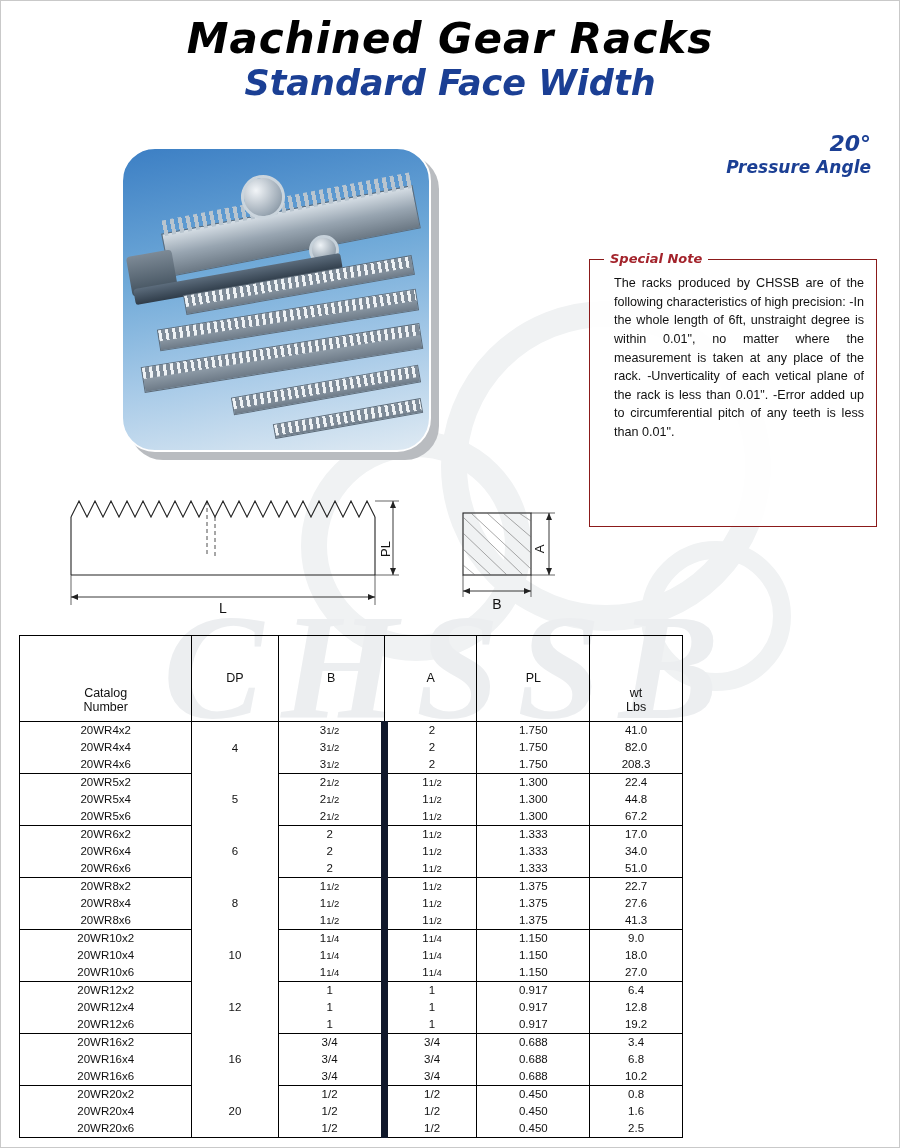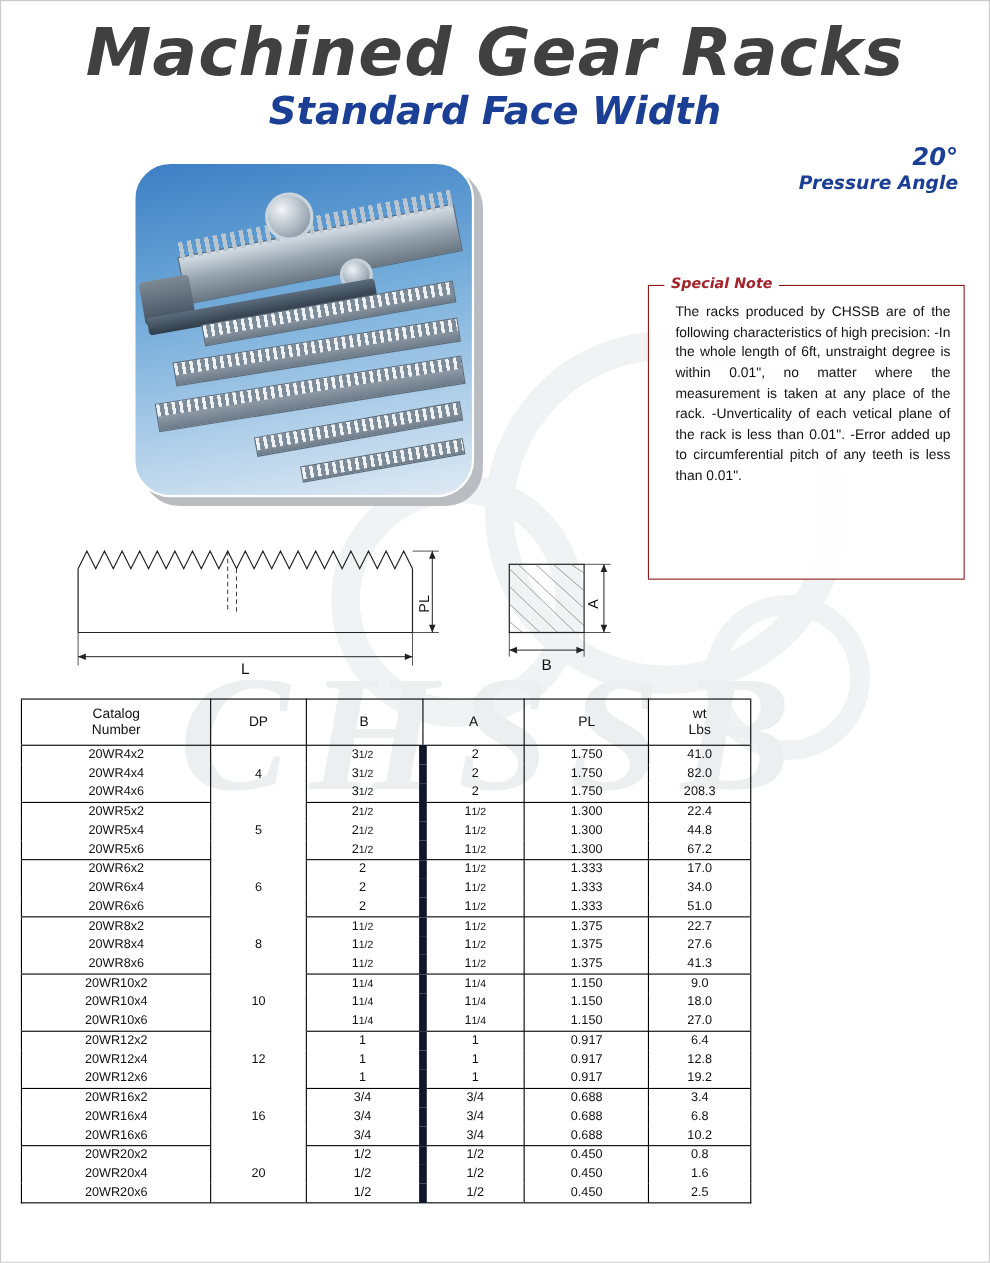--- a/index.html
+++ b/index.html
@@ -45,21 +45,21 @@
   }
   .wm-g1 { width: 330px; height: 330px; left: 440px; top: 20px; }
   .wm-g2 { width: 230px; height: 230px; left: 300px; top: 150px; }
   .wm-g3 { width: 150px; height: 150px; left: 640px; top: 260px; border-width:18px; }
 
   
   .header { position: relative; z-index: 2; text-align: center; padding-top: 16px; }
   .title1 {
     font-family: "DejaVu Sans", sans-serif;
     font-weight: bold; font-style: italic;
-    font-size: 60px; color: #404040;
+    font-size: 42px; color: #000000;
     letter-spacing: 1px;
     line-height: 1.05;
   }
   .title2 {
     font-family: "DejaVu Sans", sans-serif;
     font-weight: bold; font-style: italic;
     font-size: 35px; color: #1b3f94;
     margin-top: 4px;
     line-height: 1.05;
   }
@@ -175,21 +175,21 @@
   .tbl-outer { border-left: 1px solid #000; border-right: 1px solid #000; border-bottom:1px solid #000;}
   tbody td { padding: 2.5px 2px; }
   tbody td.catalog { width: 26%; border-right: 1px solid #000; margin-top: 28px; }
   tbody td.dp { width: 13%; border-right: 1px solid #000; }
   tbody td.b  { width: 16%; border-right: 7px solid #0f172a; }
   tbody td.a  { width: 14%; border-right: 1px solid #000; }
   tbody td.pl { width: 17%; border-right: 1px solid #000; }
   tbody td.wt { width: 14%; }
   tbody tr.grp-end td { border-bottom: 1px solid #000; }
   .frac { font-size: 9.5px; vertical-align: baseline; }
-  .head-two { line-height: 1.15; }
+  .head-two { line-height: 1.15; margin-top: 44px; }
 </style>
 </head>
 <body>
 
 <div class="page">
 
   <div class="watermark">
     <div class="wm-gear wm-g1"></div>
     <div class="wm-gear wm-g2"></div>
     <div class="wm-gear wm-g3"></div>

